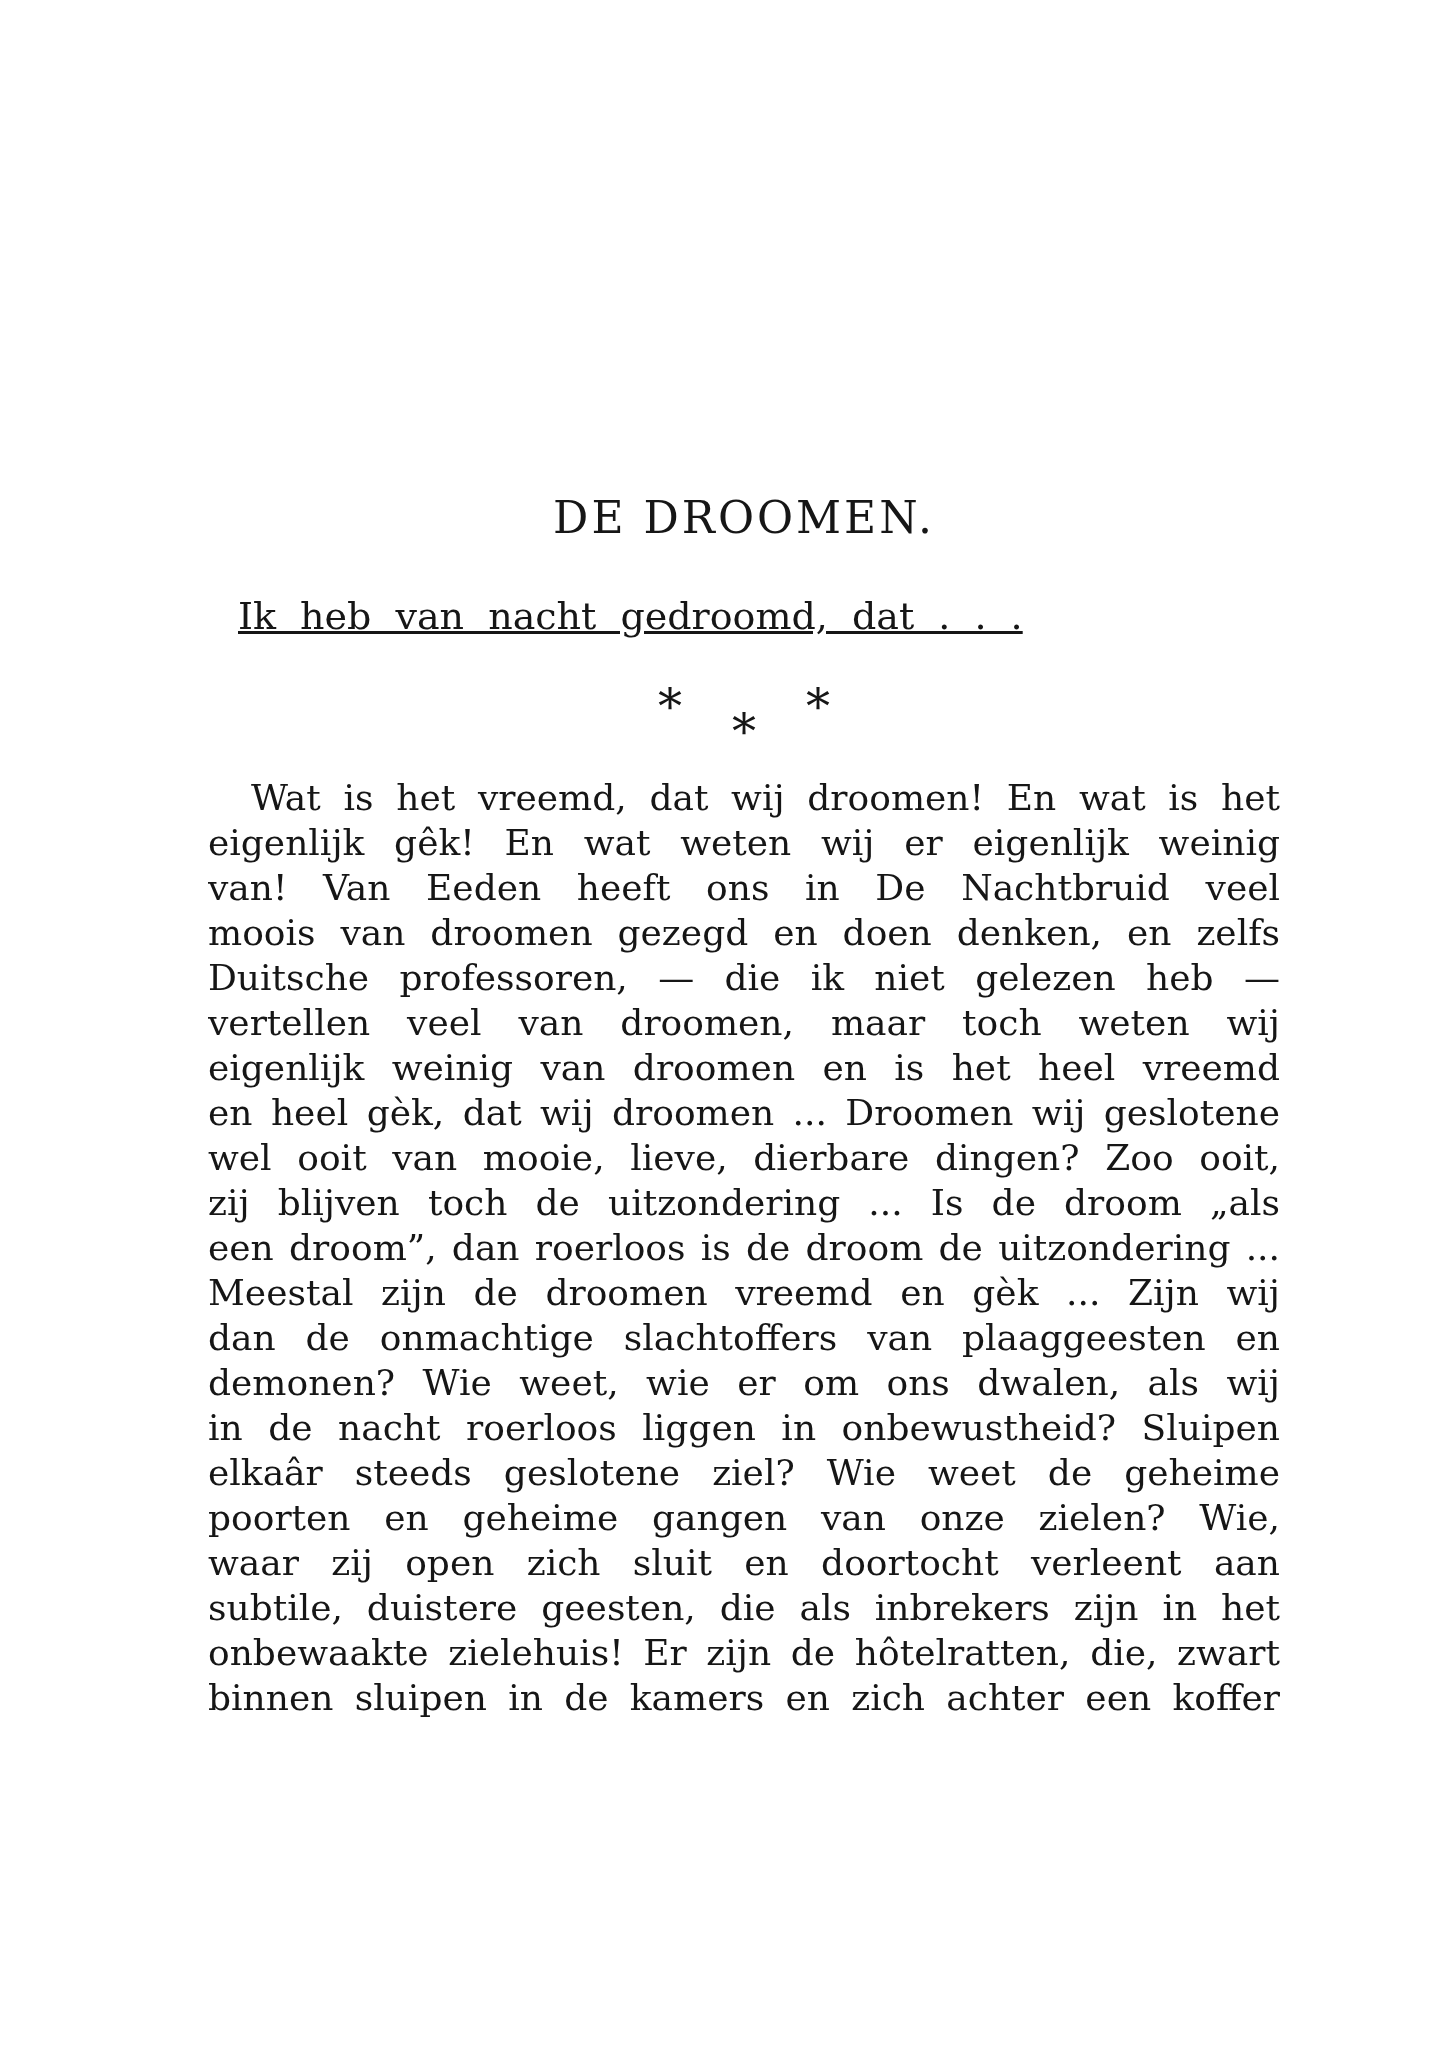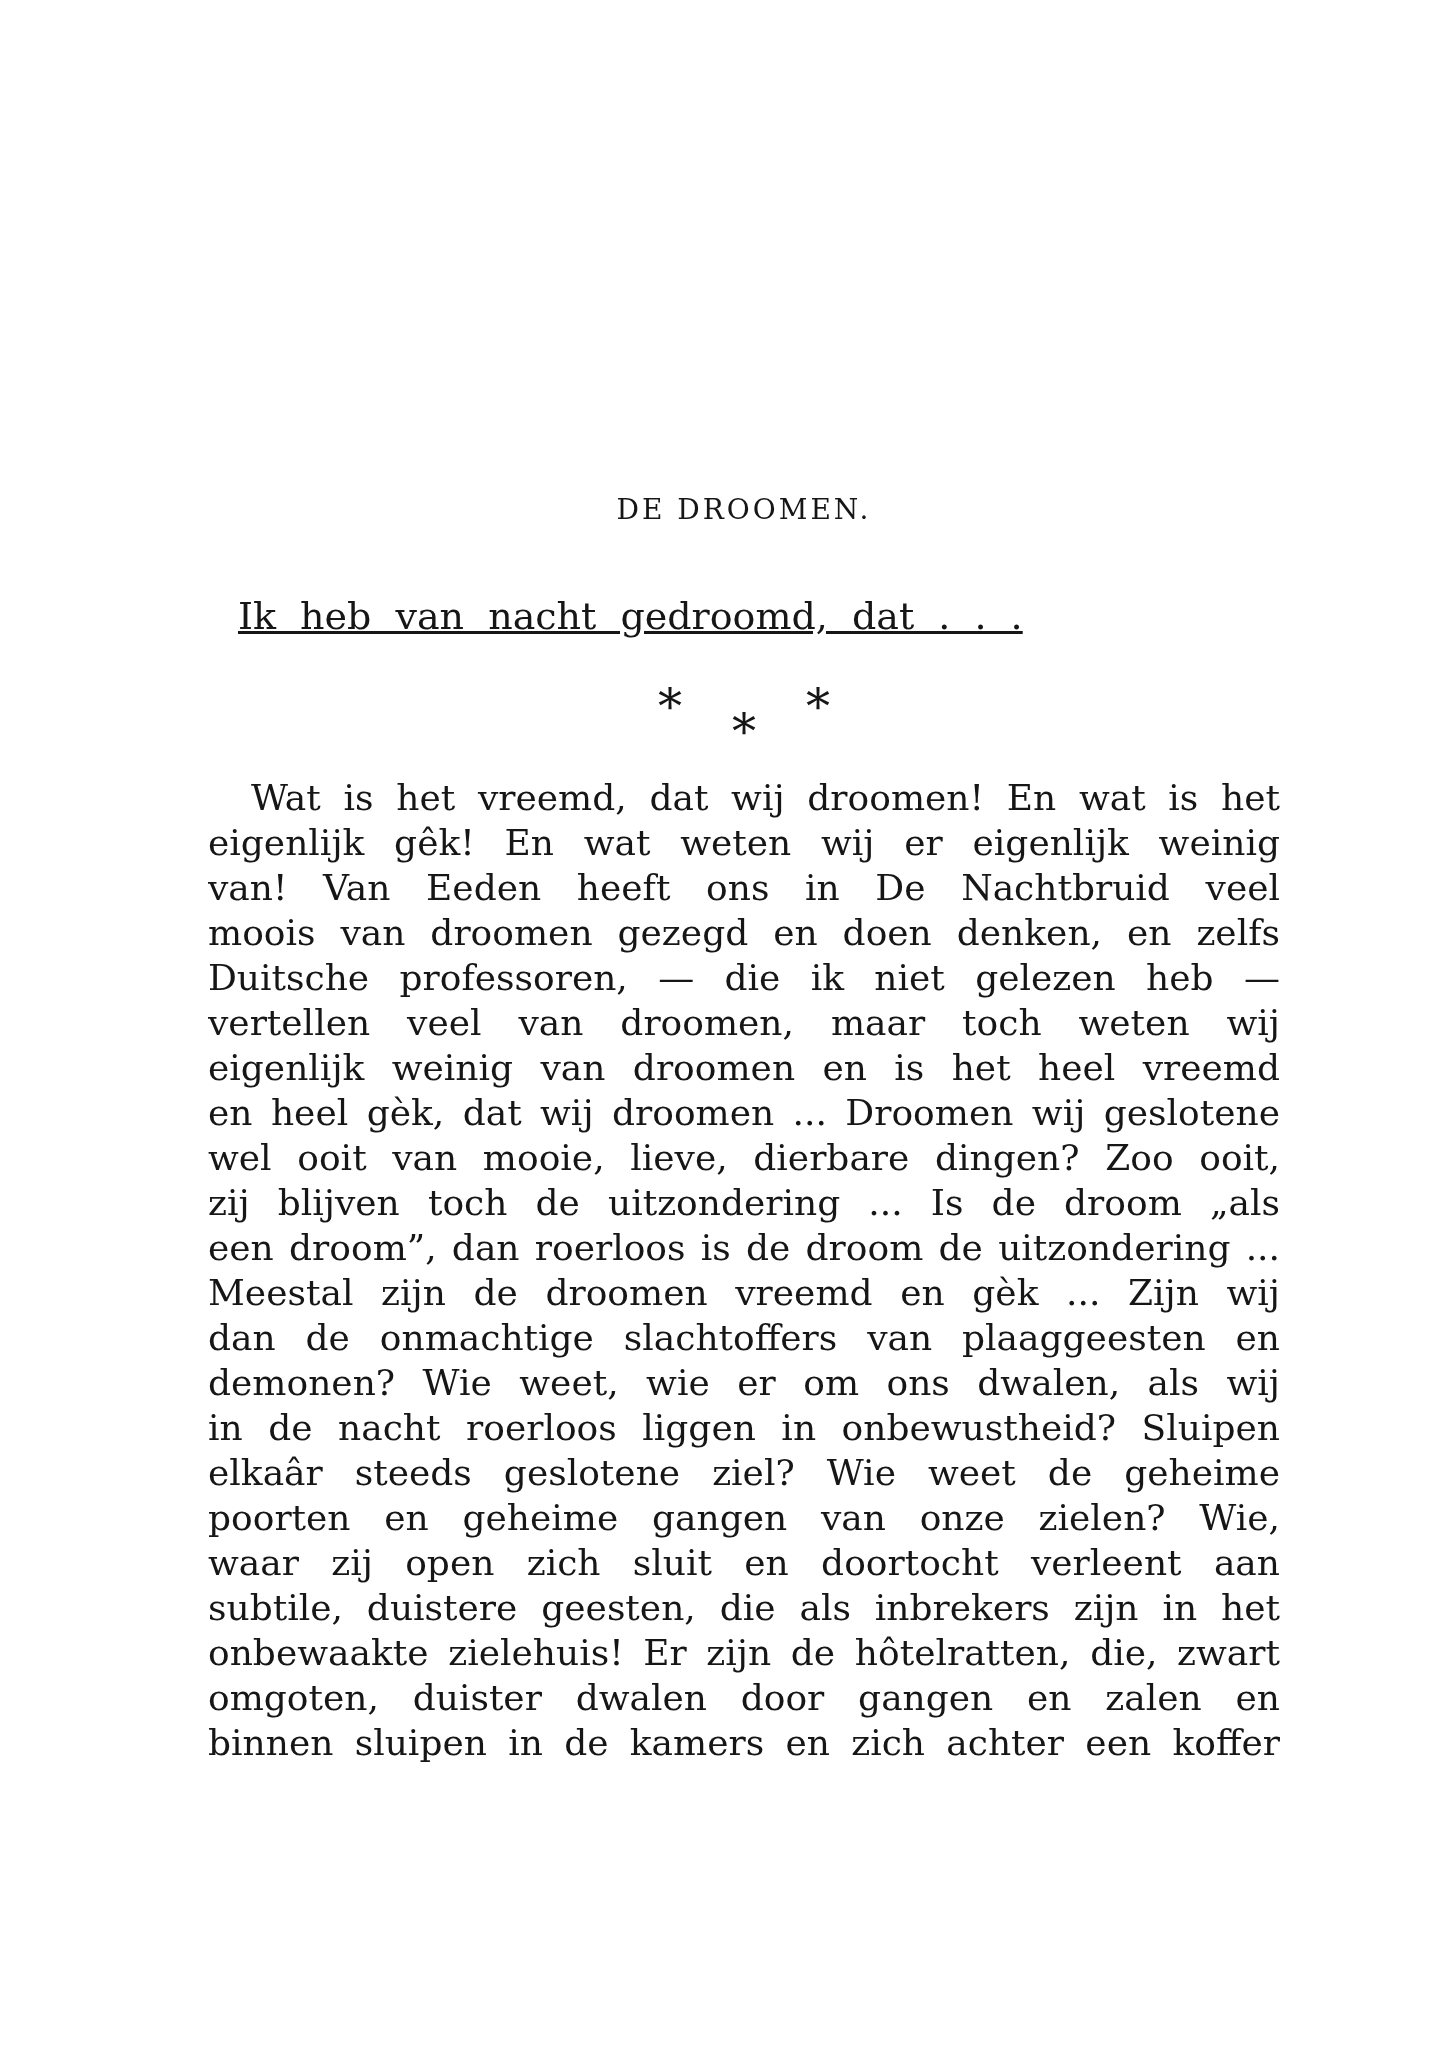--- a/index.html
+++ b/index.html
@@ -15,21 +15,21 @@
     color: #161616;
     font-family: "DejaVu Serif", "Liberation Serif", serif;
     overflow: hidden;
   }
   .page-title {
     position: absolute;
     left: 208px;
     top: 496px;
     width: 1072px;
     text-align: center;
-    font-size: 28px;
+    font-size: 44px;
     line-height: 1;
     letter-spacing: 3px;
     white-space: nowrap;
   }
   .opening-line {
     position: absolute;
     left: 192px;
     top: 597px;
     width: 1072px;
     font-size: 38px;
@@ -102,17 +102,16 @@
     <div class="pline">een droom”, dan roerloos is de droom de uitzondering ...</div>
     <div class="pline">Meestal zijn de droomen vreemd en gèk ... Zijn wij</div>
     <div class="pline">dan de onmachtige slachtoffers van plaaggeesten en</div>
     <div class="pline">demonen? Wie weet, wie er om ons dwalen, als wij</div>
     <div class="pline">in de nacht roerloos liggen in onbewustheid? Sluipen</div>
     <div class="pline">elkaâr steeds geslotene ziel? Wie weet de geheime</div>
     <div class="pline">poorten en geheime gangen van onze zielen? Wie,</div>
     <div class="pline">waar zij open zich sluit en doortocht verleent aan</div>
     <div class="pline">subtile, duistere geesten, die als inbrekers zijn in het</div>
     <div class="pline">onbewaakte zielehuis! Er zijn de hôtelratten, die, zwart</div>
-    <div class="pline">omgoten, duister dwalen door gangen en zalen en</div>
     <div class="pline">binnen sluipen in de kamers en zich achter een koffer</div>
   </div>
 
 </div>
 
 </body></html>

